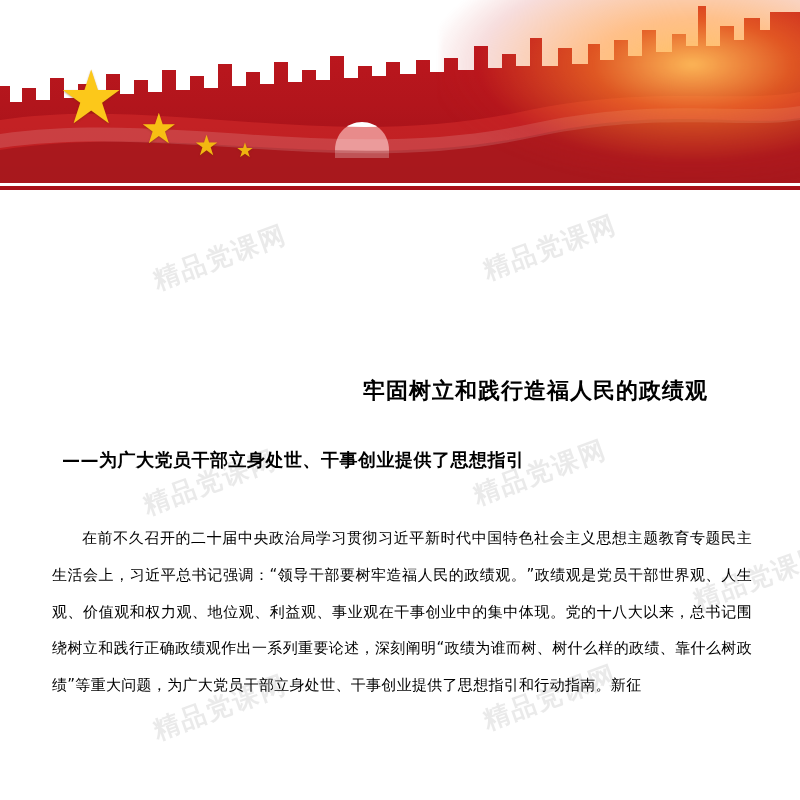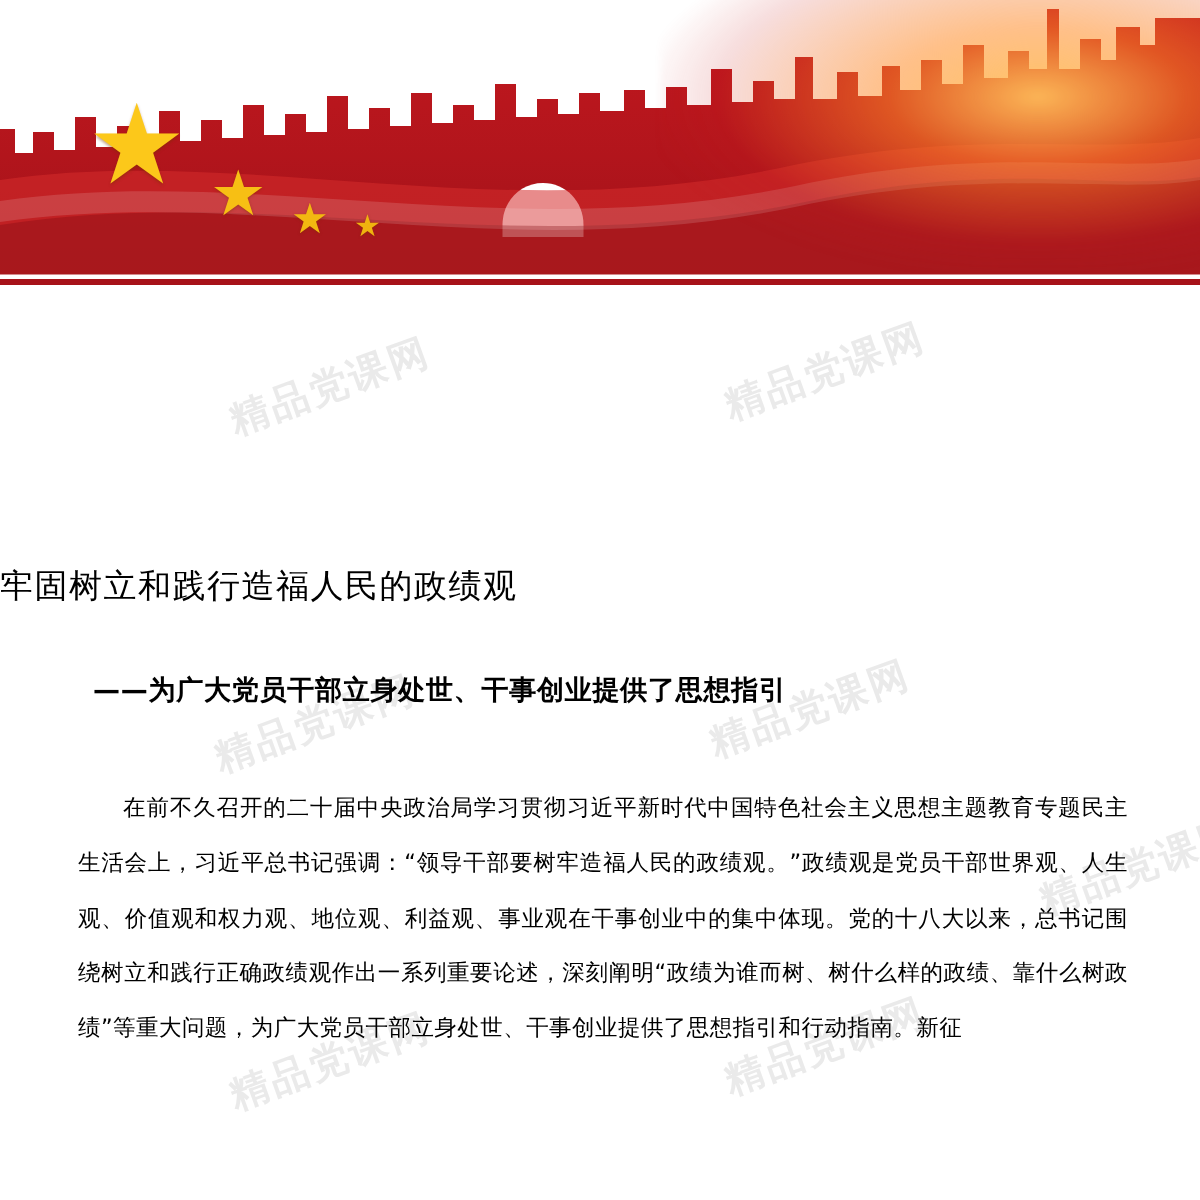--- a/index.html
+++ b/index.html
@@ -101,23 +101,23 @@
     top: 190px;
     left: 0;
     width: 800px;
     height: 610px;
   }
   .doc-title {
     position: absolute;
     top: 186px;
     left: 0;
     width: 708px;
-    text-align: left;
+    text-align: right;
     font-size: 22px;
-    font-weight: normal;
+    font-weight: bold;
     color: #000000;
     letter-spacing: 1px;
   }
   .doc-subtitle {
     position: absolute;
     top: 258px;
     left: 62px;
     font-size: 18px;
     font-weight: bold;
     color: #000000;

